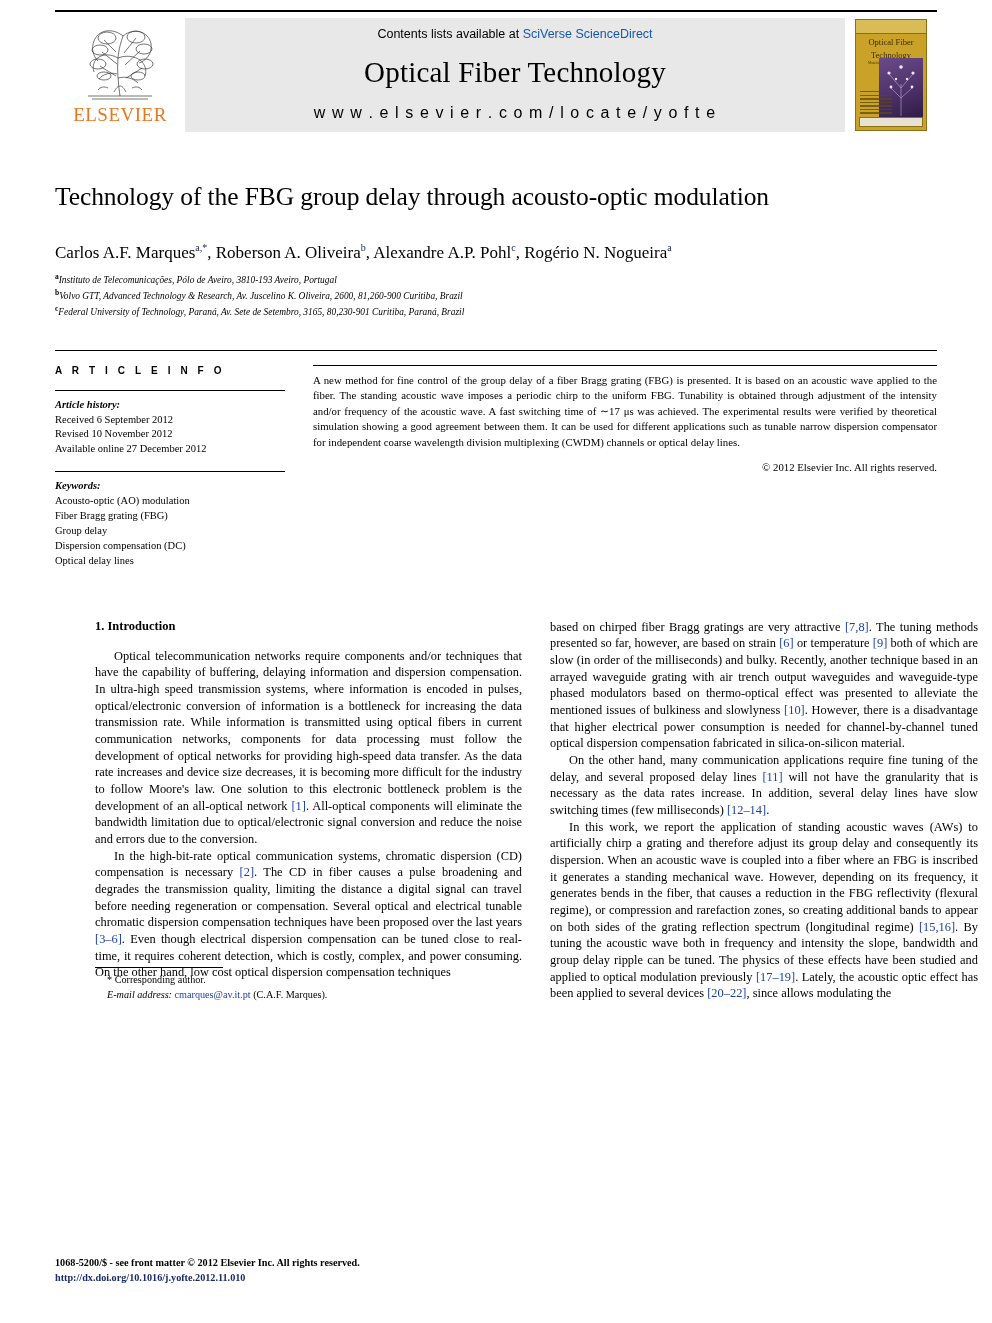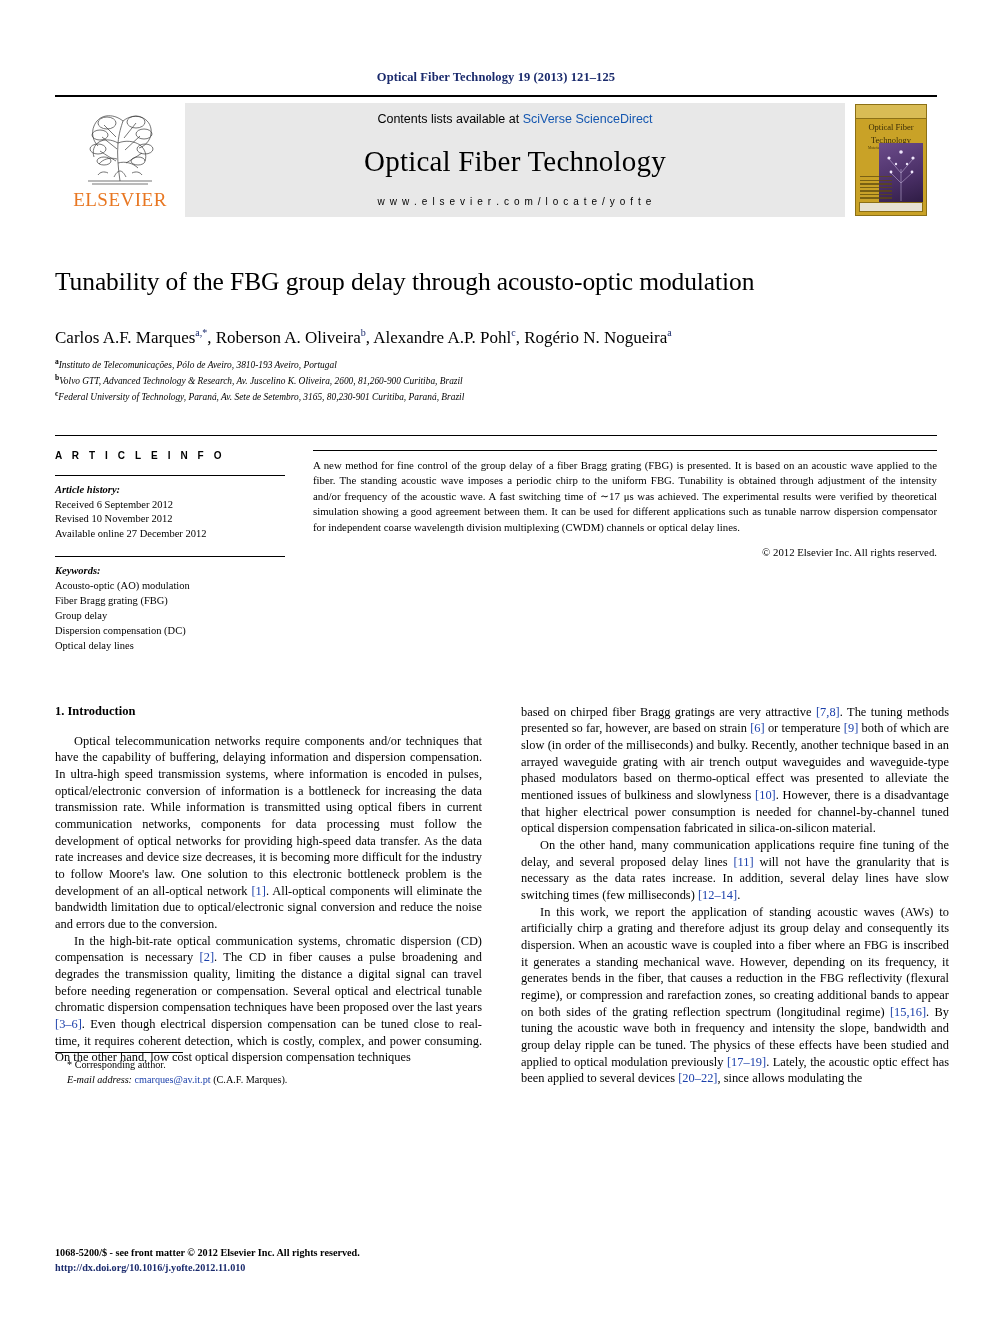--- a/index.html
+++ b/index.html
@@ -80,21 +80,21 @@
     color: #1557b0;
   }
   .journal-name {
     font-family: "Liberation Serif", serif;
     font-size: 29px;
     color: #000;
     letter-spacing: 0.2px;
   }
   .journal-url {
     font-family: "Liberation Sans", sans-serif;
-    font-size: 10px;
+    font-size: 16px;
     letter-spacing: 1.1px;
     color: #000;
   }
   .masthead-cover {
     width: 92px;
     flex: 0 0 92px;
     display: flex;
     align-items: center;
     justify-content: center;
   }
@@ -228,21 +228,22 @@
   .copyright {
     text-align: right;
     font-size: 10.8px;
     margin-top: 11px;
   }
 
   
   .body-cols {
     margin-top: 36px;
     display: flex;
-    gap: 39px;
+    gap: 28px;
+    margin-left: 40px;
   }
   .bcol {
     width: 427px;
     flex: 0 0 427px;
     position: relative;
   }
   .bcol.right { width: 428px; flex: 0 0 428px; }
   .sec-title {
     font-size: 12.5px;
     font-weight: bold;
@@ -292,21 +293,20 @@
     line-height: 1.4;
     font-weight: bold;
   }
   .page-footer .doi { color: #1a2a6c; font-weight: bold; }
 </style>
 </head>
 <body>
 
 <div class="page">
 
-  <div class="running-head">Optical Fiber Technology 19 (2013) 121–125</div>
 
   <div class="masthead">
 
     <div class="masthead-logo">
       <svg class="tree-svg" width="92" height="88" viewBox="0 0 92 88">
         <g stroke="#3a3a3a" stroke-width="0.7" fill="none">
           <path d="M46 78 C44 64 43 52 44 40 C45 30 47 24 49 18"></path>
           <path d="M49 18 C44 14 38 12 32 13 C26 14 22 18 20 23 C17 30 19 38 24 43"></path>
           <path d="M49 18 C55 13 63 12 69 15 C75 18 78 24 77 31 C76 38 71 43 65 45"></path>
           <path d="M44 40 C37 36 30 36 25 39 C20 42 18 48 20 54"></path>
@@ -378,21 +378,21 @@
             <div></div>
             <div></div>
             <div></div>
             <div></div>
         </div>
         <div class="cover-footbar"></div>
       </div>
     </div>
   </div>
 
-  <h1 class="title">Tunability of the FBG group delay through acousto-optic modulation</h1>
+  <h1 class="title">Technology of the FBG group delay through acousto-optic modulation</h1>
 
   <div class="authors">
     <span>Carlos A.F. Marques</span><sup>a,*</sup>,
     <span>Roberson A. Oliveira</span><sup>b</sup>,
     <span>Alexandre A.P. Pohl</span><sup>c</sup>,
     <span>Rogério N. Nogueira</span><sup>a</sup>
   </div>
 
   <div class="affil">
     <div><sup>a</sup><span>Instituto de Telecomunicações, Pólo de Aveiro, 3810-193 Aveiro, Portugal</span></div>

